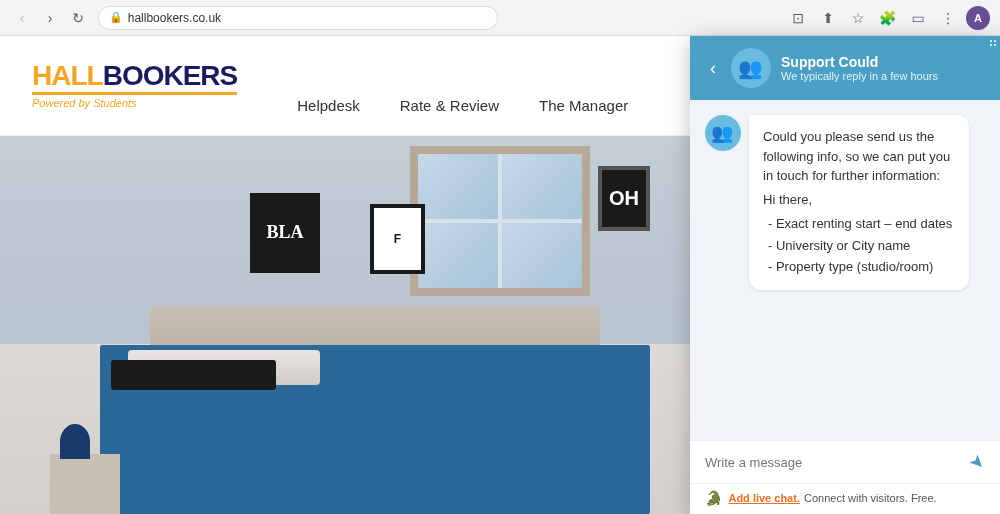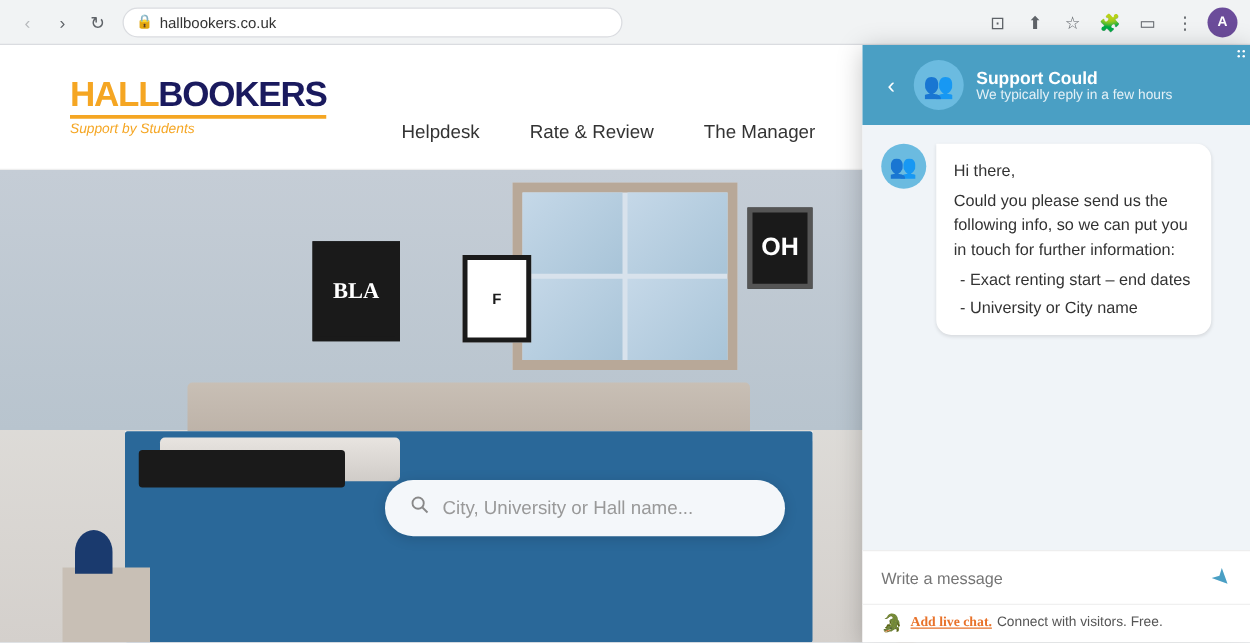--- a/index.html
+++ b/index.html
@@ -92,21 +92,21 @@
       overflow: hidden;
     }
 
     
     .site-header {
       width: 100%;
       background: white;
       height: 100px;
       display: flex;
       align-items: center;
-      padding: 0 56px;
+      padding: 0 32px;
       position: relative;
       z-index: 10;
       border-bottom: 1px solid #eee;
     }
     .logo-area {
       display: flex;
       flex-direction: column;
       margin-right: 60px;
     }
     .logo-text {
@@ -488,21 +488,20 @@
     .chat-attribution-logo {
       color: #e8722a;
       font-size: 14px;
       margin-right: 2px;
     }
     .chat-attribution-link {
       color: #e8722a;
       text-decoration: underline;
       cursor: pointer;
       font-weight: bold;
-      font-family: Liberation Serif, serif;
     }
 
     
     .resize-handle {
       position: absolute;
       top: 0;
       right: 0;
       width: 14px;
       height: 14px;
       background: #4a9fc4;
@@ -547,21 +546,21 @@
 </div>
 
 <div class="website">
 
   <div class="site-header">
     <div class="logo-area">
       <div class="logo-text">
         <span class="logo-hall">HALL</span><span class="logo-bookers">BOOKERS</span>
       </div>
       <div class="logo-line"></div>
-      <div class="logo-tagline">Support by Students</div>
+      <div class="logo-tagline">Powered by Students</div>
     </div>
 
     <nav class="nav-links">
       <a class="nav-link">Helpdesk</a>
       <a class="nav-link">Rate &amp; Review</a>
       <a class="nav-link">The Manager</a>
     </nav>
 
     <button class="property-manager-btn">Property Manager</button>
 
@@ -591,29 +590,20 @@
     <div class="bed">
       <div class="bed-white-stripe"></div>
       <div class="bed-mattress"></div>
       <div class="bed-pillow"></div>
       <div class="bed-pillow-2"></div>
     </div>
     <div class="nightstand"></div>
     <div class="clock"></div>
     <div class="guitar"></div>
 
-    <div class="search-bar">
-      <span class="search-icon-hero">
-        <svg width="16" height="16" viewBox="0 0 16 16" fill="none">
-          <circle cx="6.5" cy="6.5" r="4.5" stroke="#888" stroke-width="1.5"></circle>
-          <line x1="10" y1="10" x2="14" y2="14" stroke="#888" stroke-width="1.5"></line>
-        </svg>
-      </span>
-      <span class="search-input-text">City, University or Hall name...</span>
-    </div>
   </div>
 </div>
 
 <div class="chat-widget" style="bottom: 0; right: 0; top: 36px; height: auto; max-height: 478px;">
 
   <div class="resize-handle">
     <div class="resize-dots">
       <div class="resize-dot"></div>
       <div class="resize-dot"></div>
       <div class="resize-dot"></div>
@@ -631,25 +621,26 @@
       <div class="chat-status">We typically reply in a few hours</div>
     </div>
   </div>
 
   <div class="chat-body">
     <div class="chat-message">
       <div class="chat-msg-avatar">
         <span>👥</span>
       </div>
       <div class="chat-bubble">
+        <p>Could you please send us the following info, so we can put you in touch for further information:</p>
         <p>Hi there,</p>
-        <p>Could you please send us the following info, so we can put you in touch for further information:</p>
         <ul>
           <li>- Exact renting start – end dates</li>
           <li>- University or City name</li>
+          <li>- Property type (studio/room)</li>
         </ul>
       </div>
     </div>
   </div>
 
   <div class="chat-footer">
     <div class="chat-input-row">
       <input class="chat-input" type="text" placeholder="Write a message" style="">
       <button class="chat-send-btn">
         <span>➤</span>

